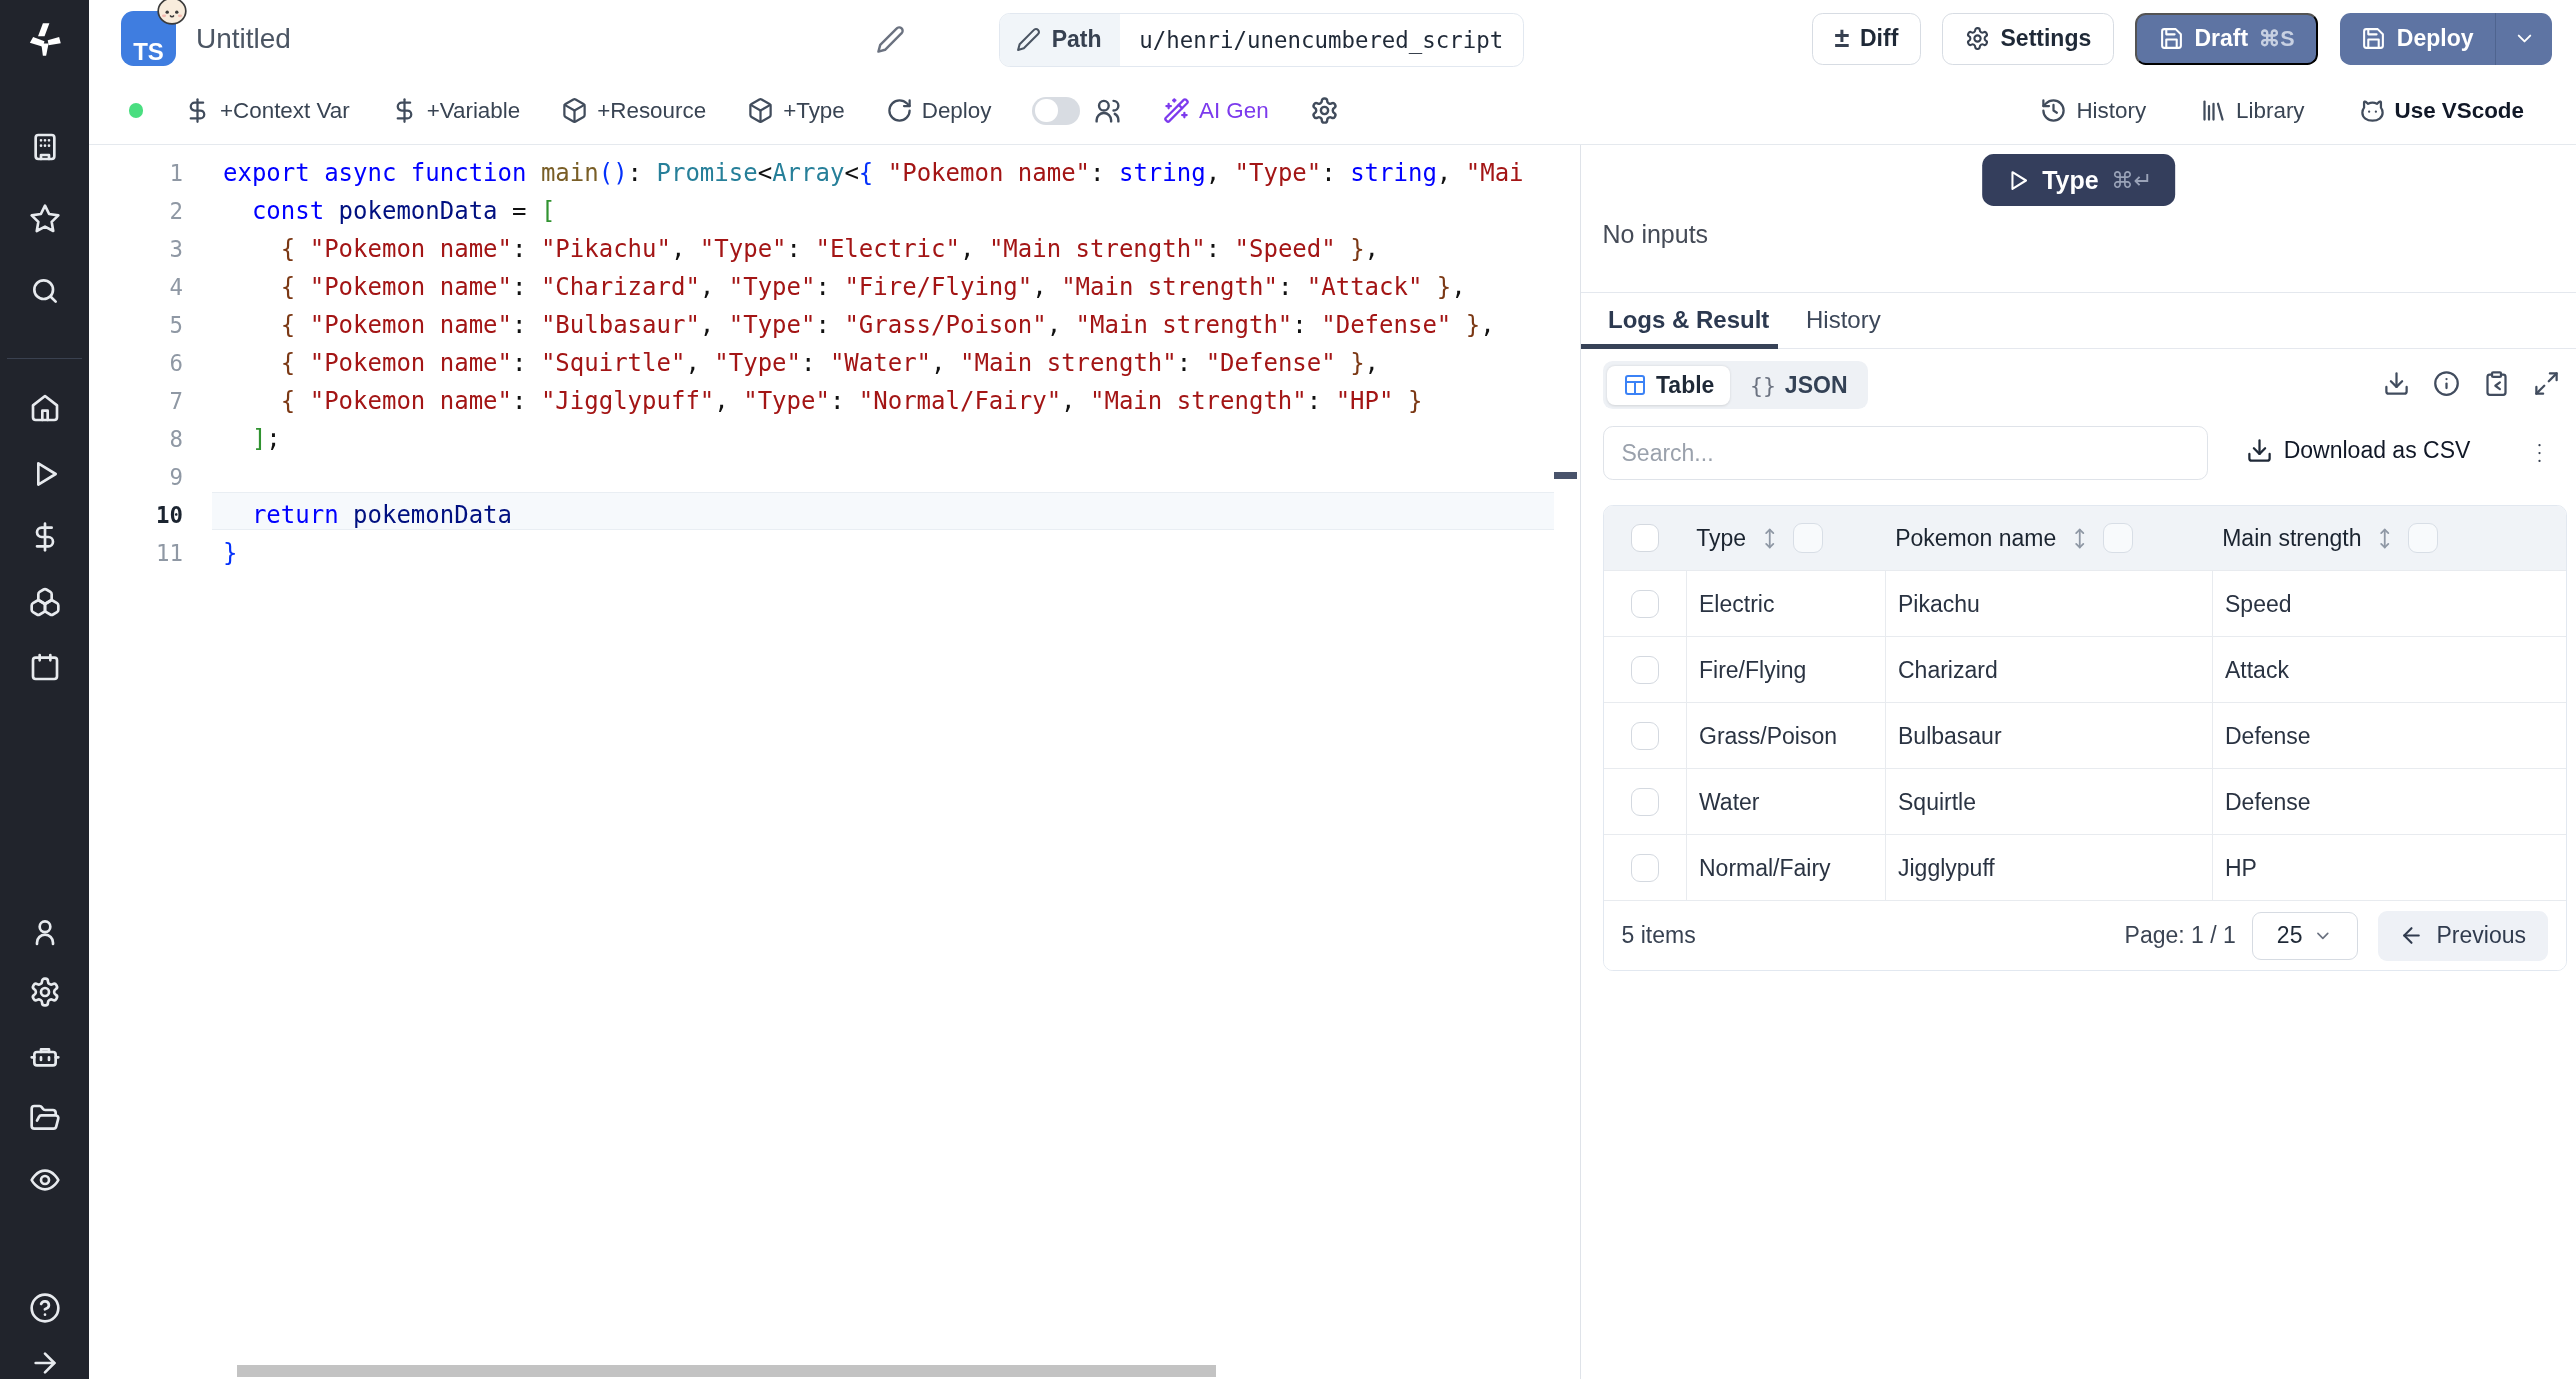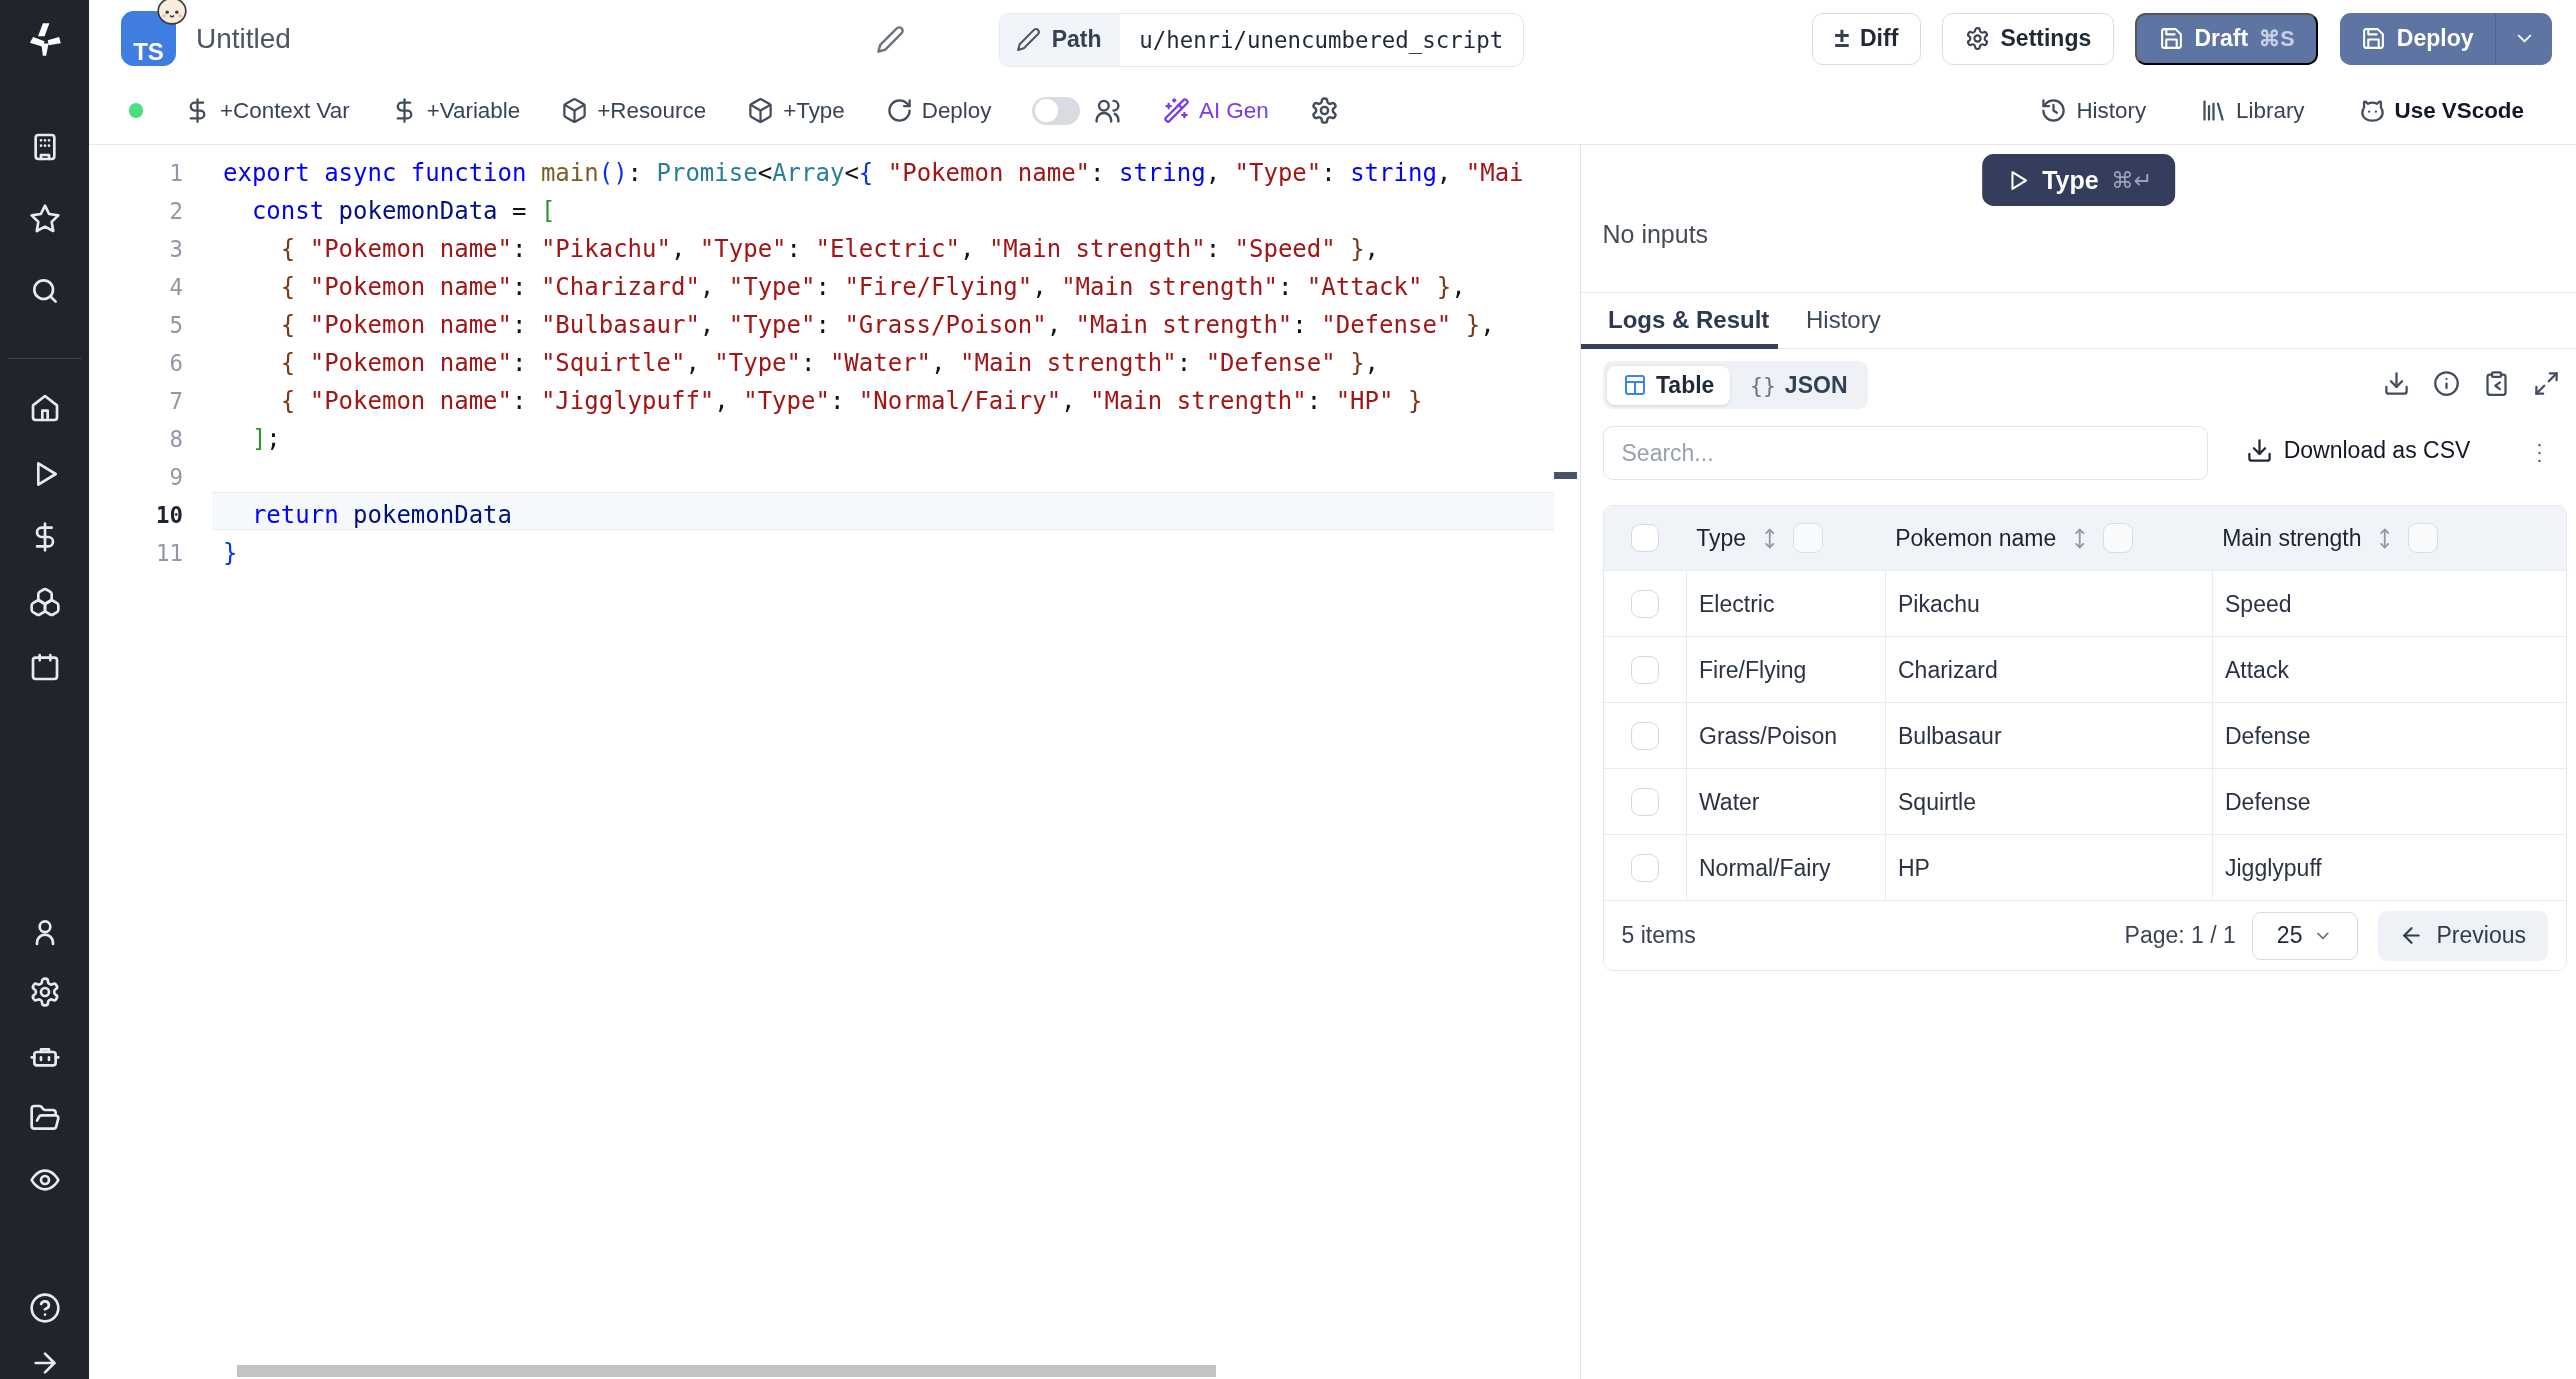--- a/index.html
+++ b/index.html
@@ -620,22 +620,22 @@
             </div>
             <div class="td">Water</div>
             <div class="td">Squirtle</div>
             <div class="td">Defense</div>
           </div>
           <div class="trow tbody-row">
             <div class="cb-cell">
               <span class="cb"></span>
             </div>
             <div class="td">Normal/Fairy</div>
+            <div class="td">Jigglypuff</div>
             <div class="td">HP</div>
-            <div class="td">Jigglypuff</div>
           </div>
         </div>
       <div id="tfooter">
         <span id="items-count">5 items</span>
         <span class="spacer"></span>
         <span id="page-label">Page: 1 / 1</span>
         <span id="page-size">
           <span>25</span>
           <span class="aic">
               <svg class="ic" viewBox="0 0 24 24">

